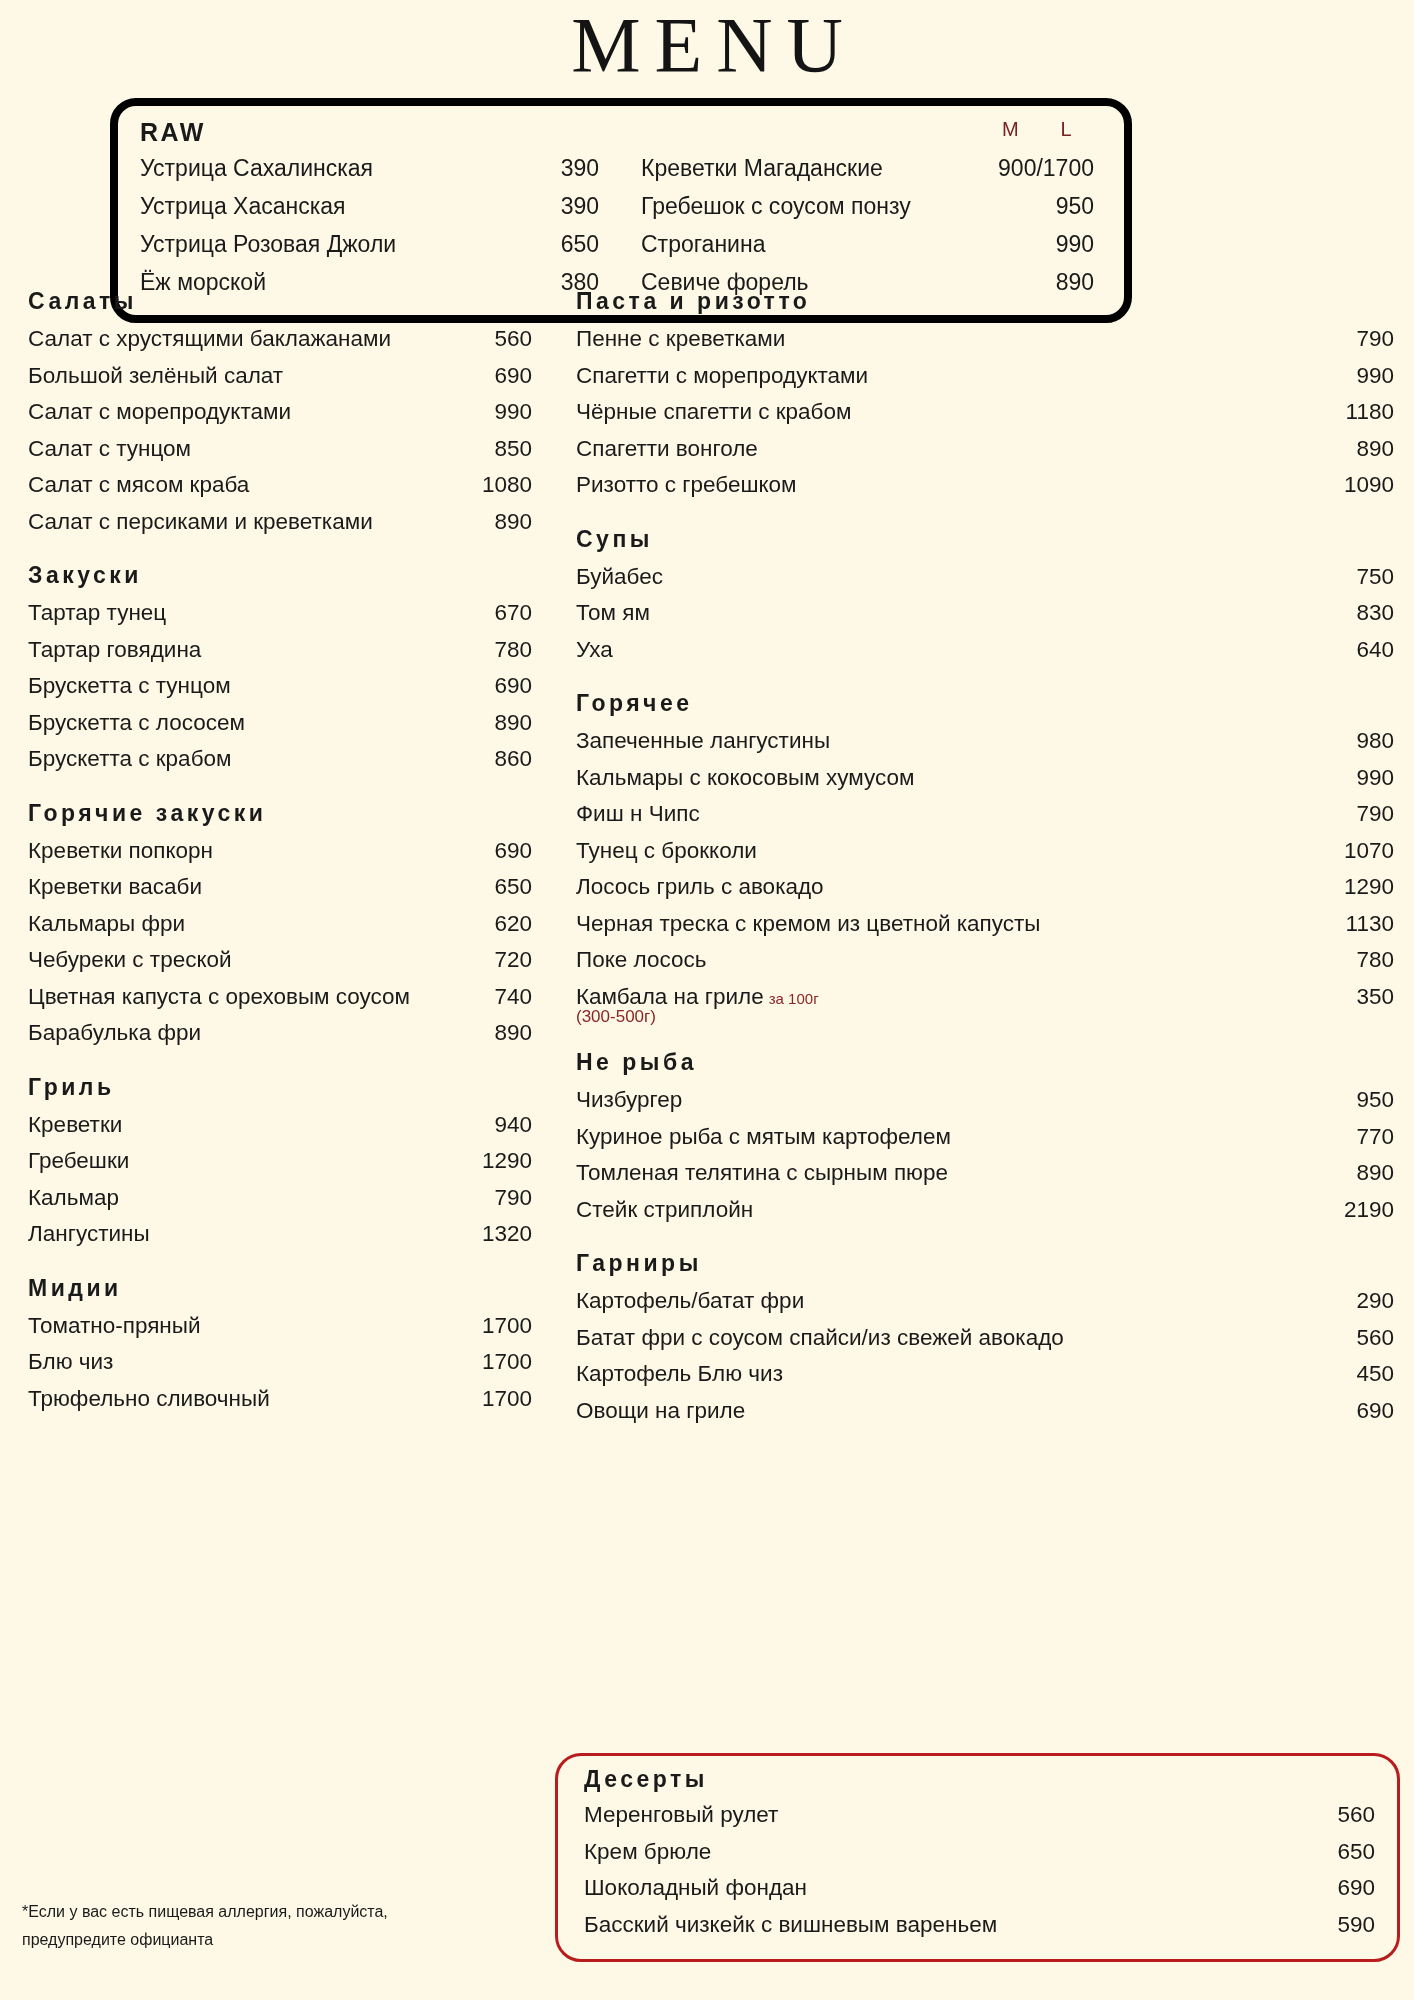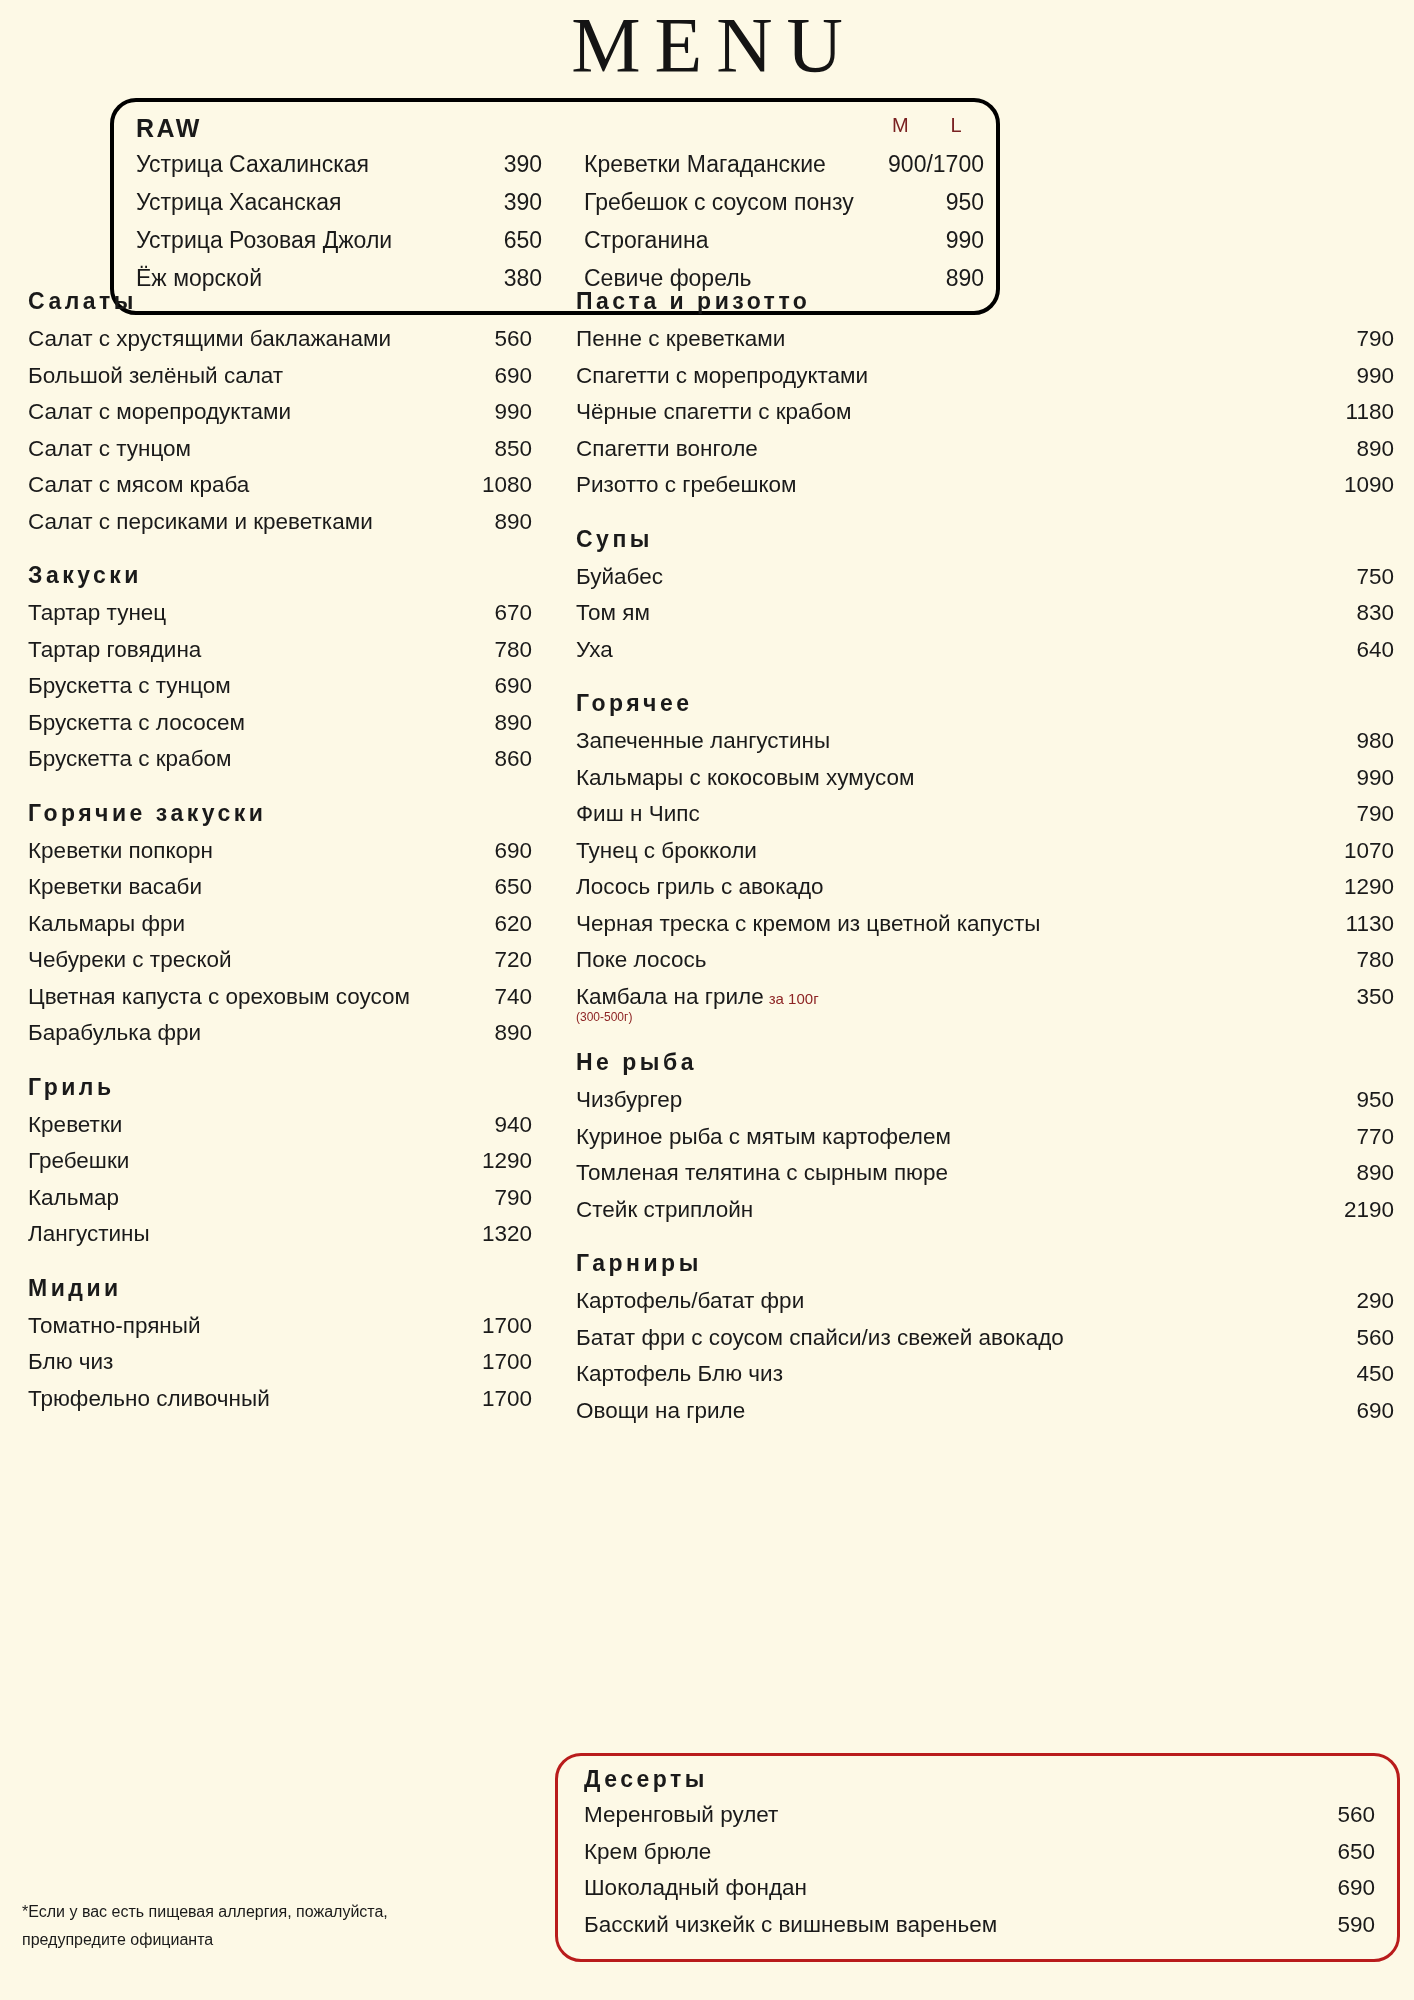--- a/index.html
+++ b/index.html
@@ -32,24 +32,24 @@
     padding-left: 14px;
     font-weight: 400;
     color: #141414;
   }
 
   
   .raw-box {
     position: absolute;
     top: 98px;
     left: 110px;
-    width: 890px;
-    border: 4px solid #000000;
+    width: 1022px;
+    border: 8px solid #000000;
     border-radius: 26px;
-    padding: 12px 12px 14px 22px;
+    padding: 12px 30px 14px 22px;
   }
 
   .raw-header-row {
     display: flex;
     align-items: flex-start;
   }
   .raw-title {
     font-size: 25px;
     font-weight: bold;
     letter-spacing: 2.5px;
@@ -112,21 +112,21 @@
   .item .nm { flex: 1 1 auto; }
   .item .pr { flex: 0 0 auto; text-align: right; padding-left: 12px; }
 
   .sub-red {
     color: #8d2424;
     font-size: 15px;
     margin-left: 5px;
   }
   .sub-red-line {
     color: #8d2424;
-    font-size: 12px;
+    font-size: 17px;
     line-height: 20px;
     margin-top: -10px;
     margin-bottom: 4px;
   }
 
   
   .dessert-box {
     position: absolute;
     left: 555px;
     top: 1753px;

